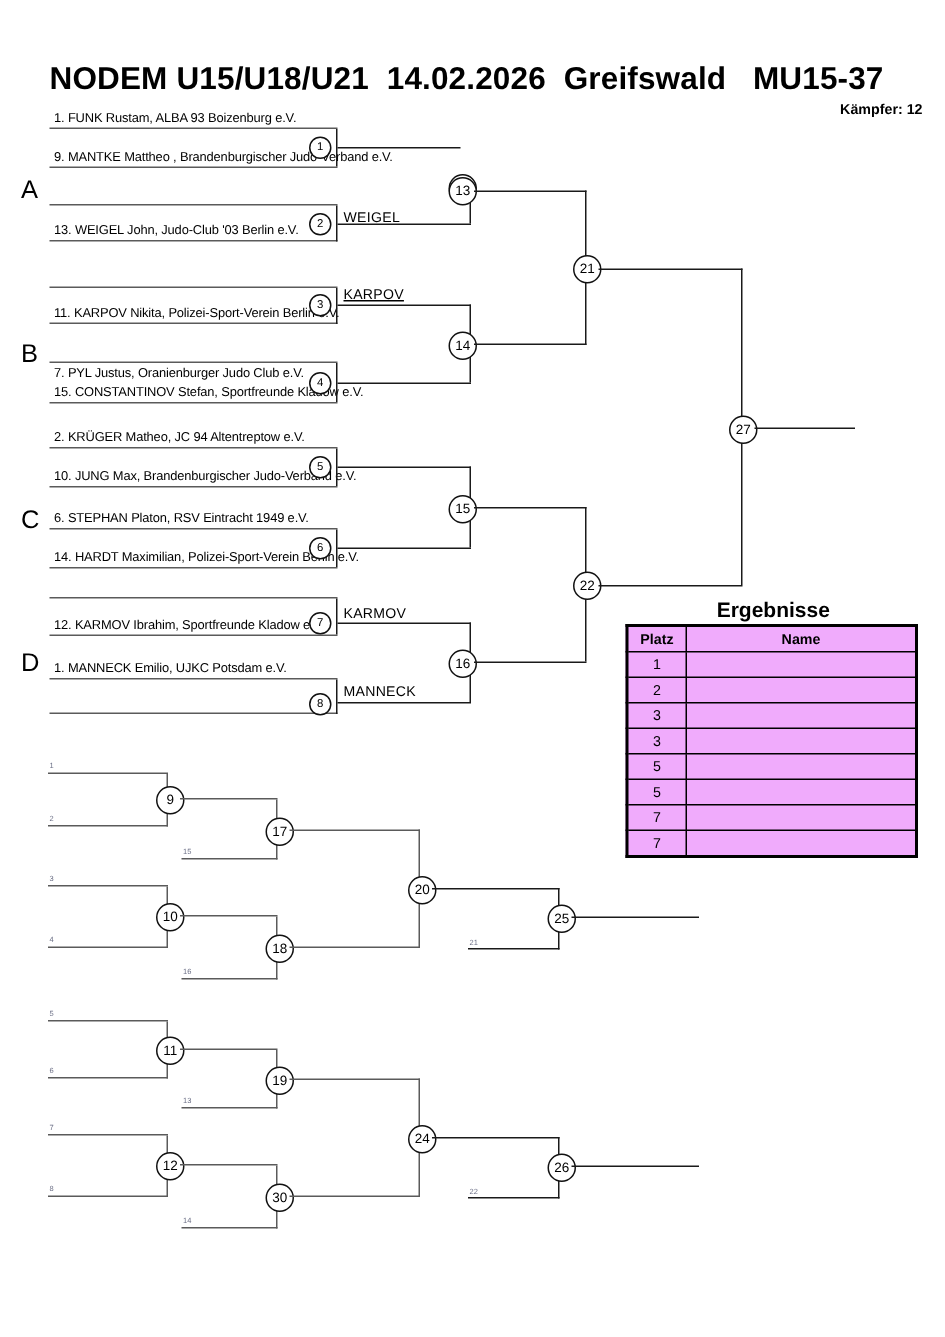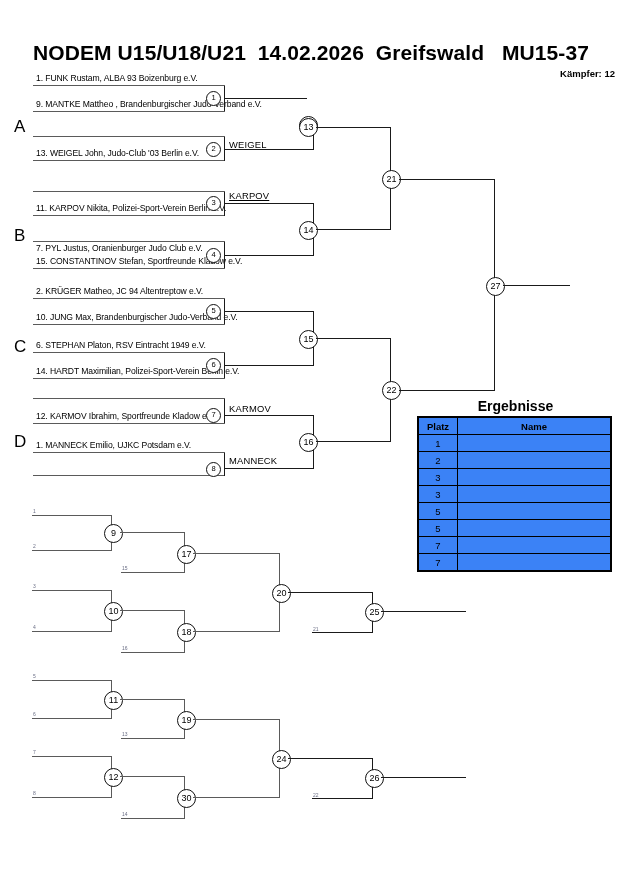--- a/index.html
+++ b/index.html
@@ -51,21 +51,21 @@
     position:absolute;font-size:5px;color:#6b6f86;letter-spacing:0;
   }
 
   
   .res-title{
     position:absolute;left:417px;top:398px;width:197px;text-align:center;
     font-size:14px;font-weight:bold;
   }
   .res-table{
     position:absolute;left:417px;top:416px;width:195px;
-    border-collapse:collapse;border:2px solid #000;background:#3b82f6;
+    border-collapse:collapse;border:2px solid #000;background:#f0abfc;
   }
   .res-table th,.res-table td{
     border:1px solid #000;height:16px;padding:0;font-size:9.5px;
   }
   .res-table th{font-weight:bold;}
   .res-table th.c-platz,.res-table td.c-platz{width:38px;text-align:center;}
   .res-table th.c-name,.res-table td.c-name{text-align:center;}
 </style>
 </head>
 <body>

